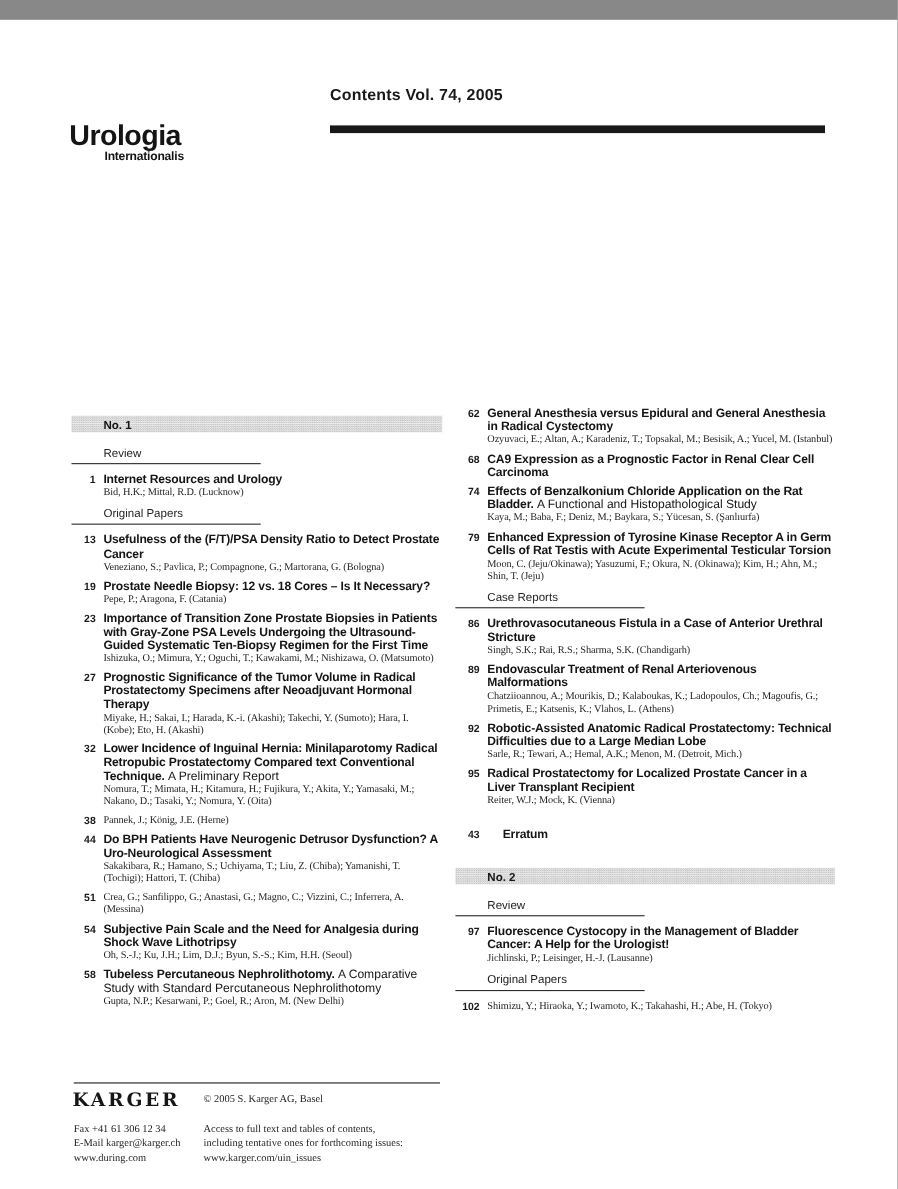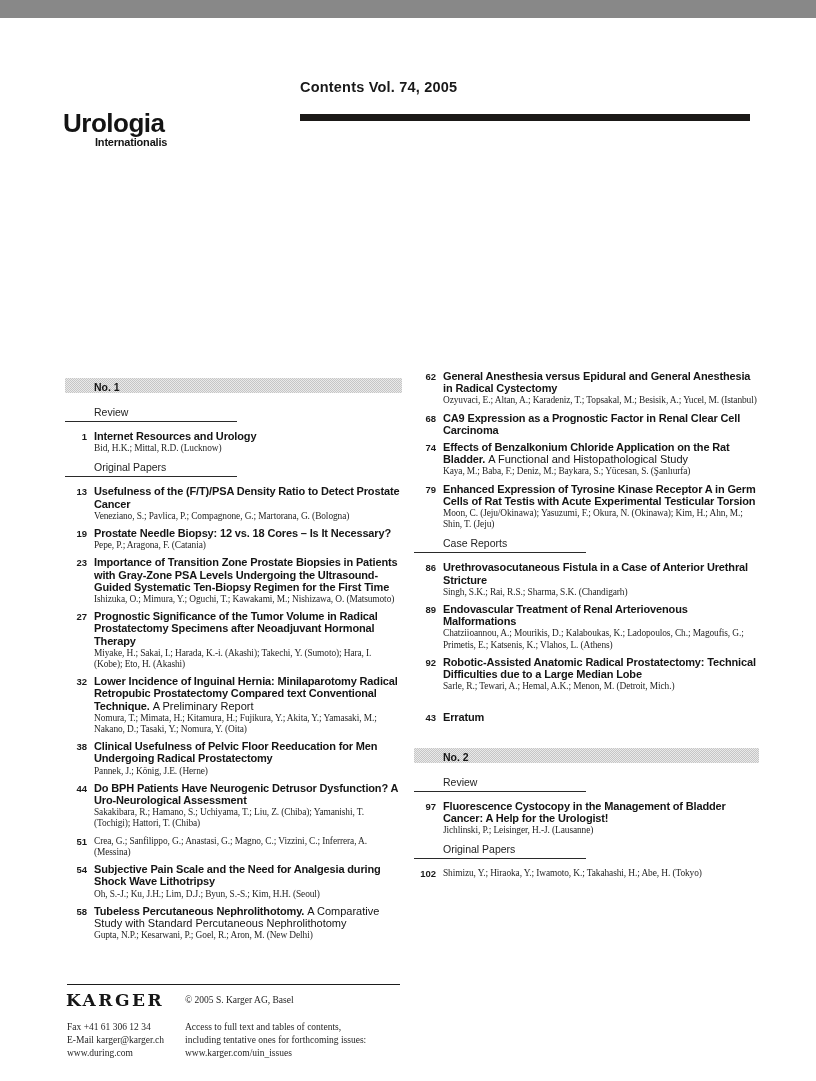--- a/index.html
+++ b/index.html
@@ -20,21 +20,21 @@
   .issue-bar{
     height:15px;display:flex;align-items:flex-end;margin-bottom:13px;
     background:repeating-conic-gradient(#c6c6c6 0% 25%, #eaeaea 0% 50%) 0 0/2px 2px;
   }
   .col .issue-bar:not(:first-child){margin-top:24px;}
   .issue-label{font-weight:bold;font-size:10.5px;margin-left:29px;color:#161616;}
   .section{margin:7px 0 8px;}
   .section-label{font-size:10.5px;margin-left:29px;color:#242424;line-height:12px;}
   .section-rule{border-bottom:1.3px solid #2a2a2a;width:172px;margin-top:3px;}
   .entry{display:flex;margin-bottom:5px;}
-  .entry.spaced{margin-top:19px;}
+  .entry.spaced{margin-top:19px;gap:14px;}
   .entry-num{width:22px;min-width:22px;text-align:right;margin-right:7px;font-weight:bold;font-size:9.5px;padding-top:1px;color:#1a1a1a;}
   .entry-body{flex:1;}
   .entry-title{font-size:11px;font-weight:bold;line-height:12.2px;letter-spacing:-.15px;color:#151515;}
   .entry-subtitle{font-weight:normal;letter-spacing:0;}
   .entry-authors{font-family:"Liberation Serif",serif;font-size:9.4px;line-height:11.2px;margin-top:1px;color:#1f1f1f;letter-spacing:-.1px;}
   
   .foot-rule{position:absolute;left:67px;top:966px;width:333px;border-top:1.6px solid #1b1b1b;}
   .karger-logo{position:absolute;left:66px;top:972px;font-family:"DejaVu Serif",serif;font-weight:bold;font-size:17px;letter-spacing:2.5px;color:#161616;}
   .foot-copy{position:absolute;left:185px;top:977px;font-family:"Liberation Serif",serif;font-size:9.5px;color:#1e1e1e;}
   .foot-contact{position:absolute;left:67px;top:1003px;font-family:"Liberation Serif",serif;font-size:9.5px;line-height:13px;color:#1e1e1e;}
@@ -103,21 +103,20 @@
       <div class="entry">
         <div class="entry-num">32</div>
         <div class="entry-body">
           <div class="entry-title"><span>Lower Incidence of Inguinal Hernia: Minilaparotomy Radical Retropubic Prostatectomy Compared text Conventional Technique.</span> <span class="entry-subtitle">A Preliminary Report</span></div>
           <div class="entry-authors">Nomura, T.; Mimata, H.; Kitamura, H.; Fujikura, Y.; Akita, Y.; Yamasaki, M.; Nakano, D.; Tasaki, Y.; Nomura, Y. (Oita)</div>
         </div>
       </div>
       <div class="entry">
         <div class="entry-num">38</div>
         <div class="entry-body">
-          <div class="entry-title"><span>Clinical Usefulness of Pelvic Floor Reeducation for Men Undergoing Radical Prostatectomy</span></div>
           <div class="entry-authors">Pannek, J.; König, J.E. (Herne)</div>
         </div>
       </div>
       <div class="entry">
         <div class="entry-num">44</div>
         <div class="entry-body">
           <div class="entry-title"><span>Do BPH Patients Have Neurogenic Detrusor Dysfunction? A Uro-Neurological Assessment</span></div>
           <div class="entry-authors">Sakakibara, R.; Hamano, S.; Uchiyama, T.; Liu, Z. (Chiba); Yamanishi, T. (Tochigi); Hattori, T. (Chiba)</div>
         </div>
       </div>
@@ -186,20 +185,27 @@
         <div class="entry-body">
           <div class="entry-title"><span>Endovascular Treatment of Renal Arteriovenous Malformations</span></div>
           <div class="entry-authors">Chatziioannou, A.; Mourikis, D.; Kalaboukas, K.; Ladopoulos, Ch.; Magoufis, G.; Primetis, E.; Katsenis, K.; Vlahos, L. (Athens)</div>
         </div>
       </div>
       <div class="entry">
         <div class="entry-num">92</div>
         <div class="entry-body">
           <div class="entry-title"><span>Robotic-Assisted Anatomic Radical Prostatectomy: Technical Difficulties due to a Large Median Lobe</span></div>
           <div class="entry-authors">Sarle, R.; Tewari, A.; Hemal, A.K.; Menon, M. (Detroit, Mich.)</div>
+        </div>
+      </div>
+      <div class="entry">
+        <div class="entry-num">95</div>
+        <div class="entry-body">
+          <div class="entry-title"><span>Radical Prostatectomy for Localized Prostate Cancer in a Liver Transplant Recipient</span></div>
+          <div class="entry-authors">Reiter, W.J.; Mock, K. (Vienna)</div>
         </div>
       </div>
       <div class="entry spaced">
         <div class="entry-num">43</div>
         <div class="entry-body">
           <div class="entry-title"><span>Erratum</span></div>
         </div>
       </div>
       <div class="issue-bar">
         <span class="issue-label">No. 2</span>

